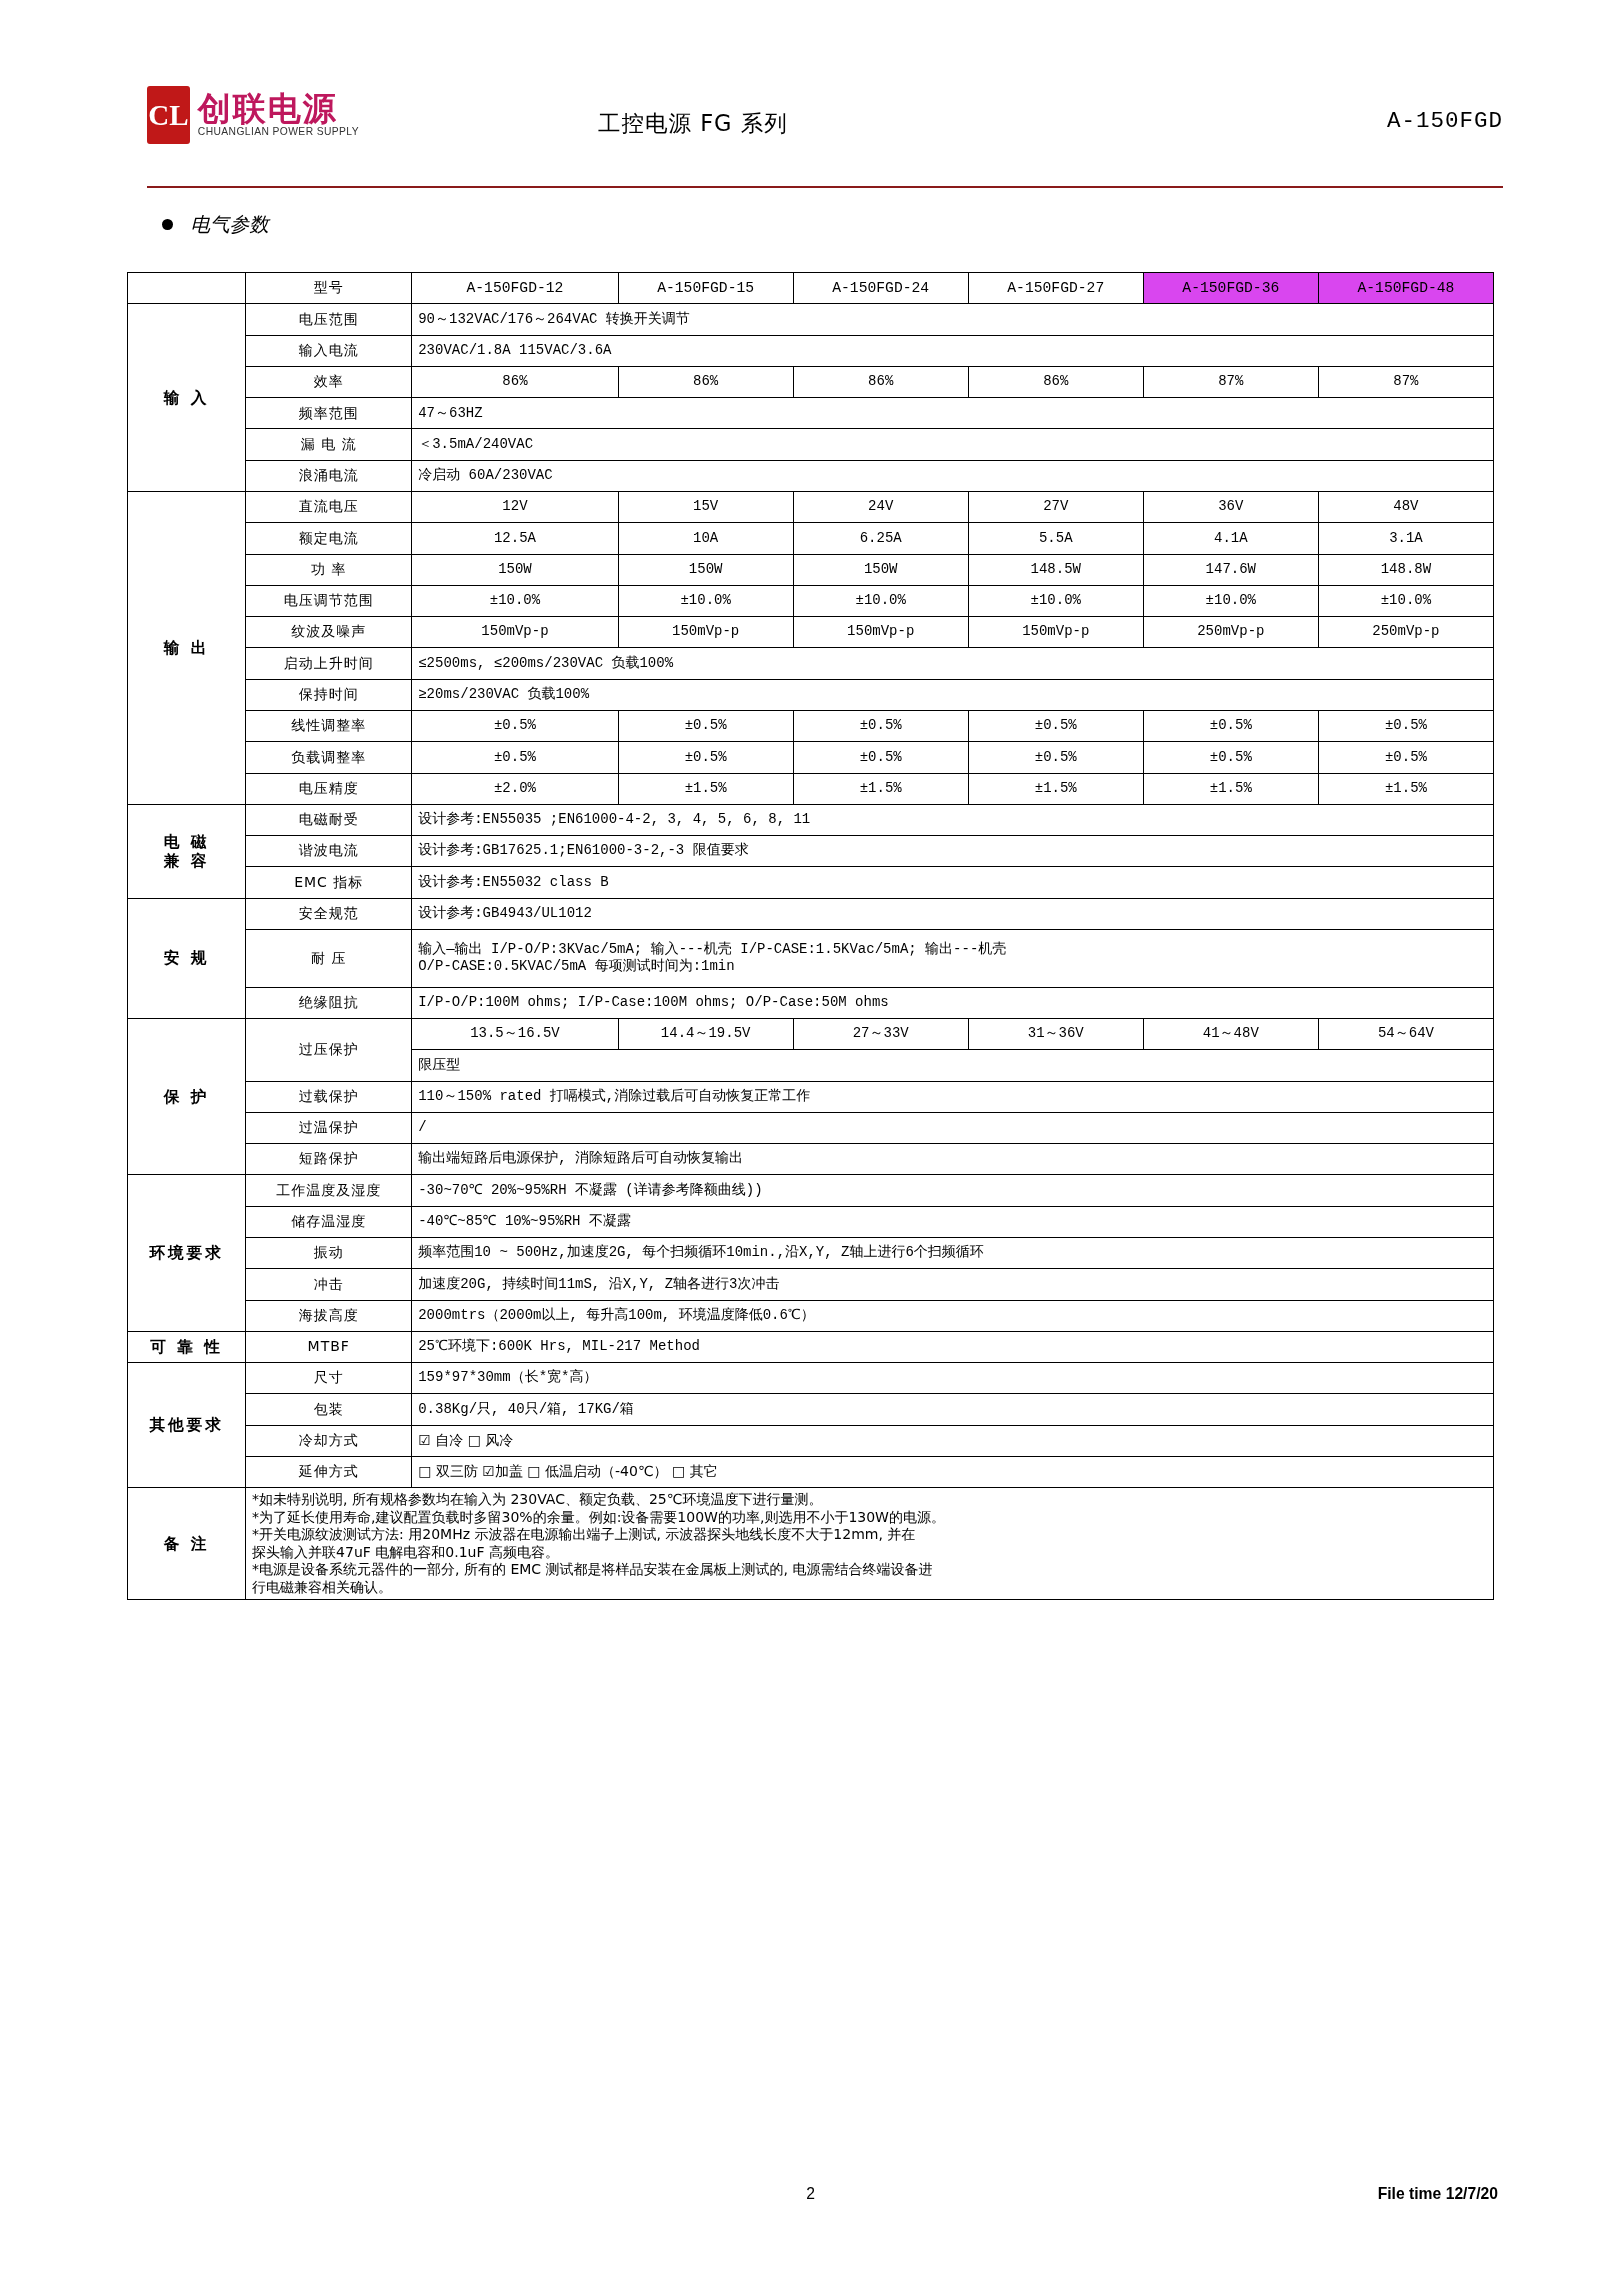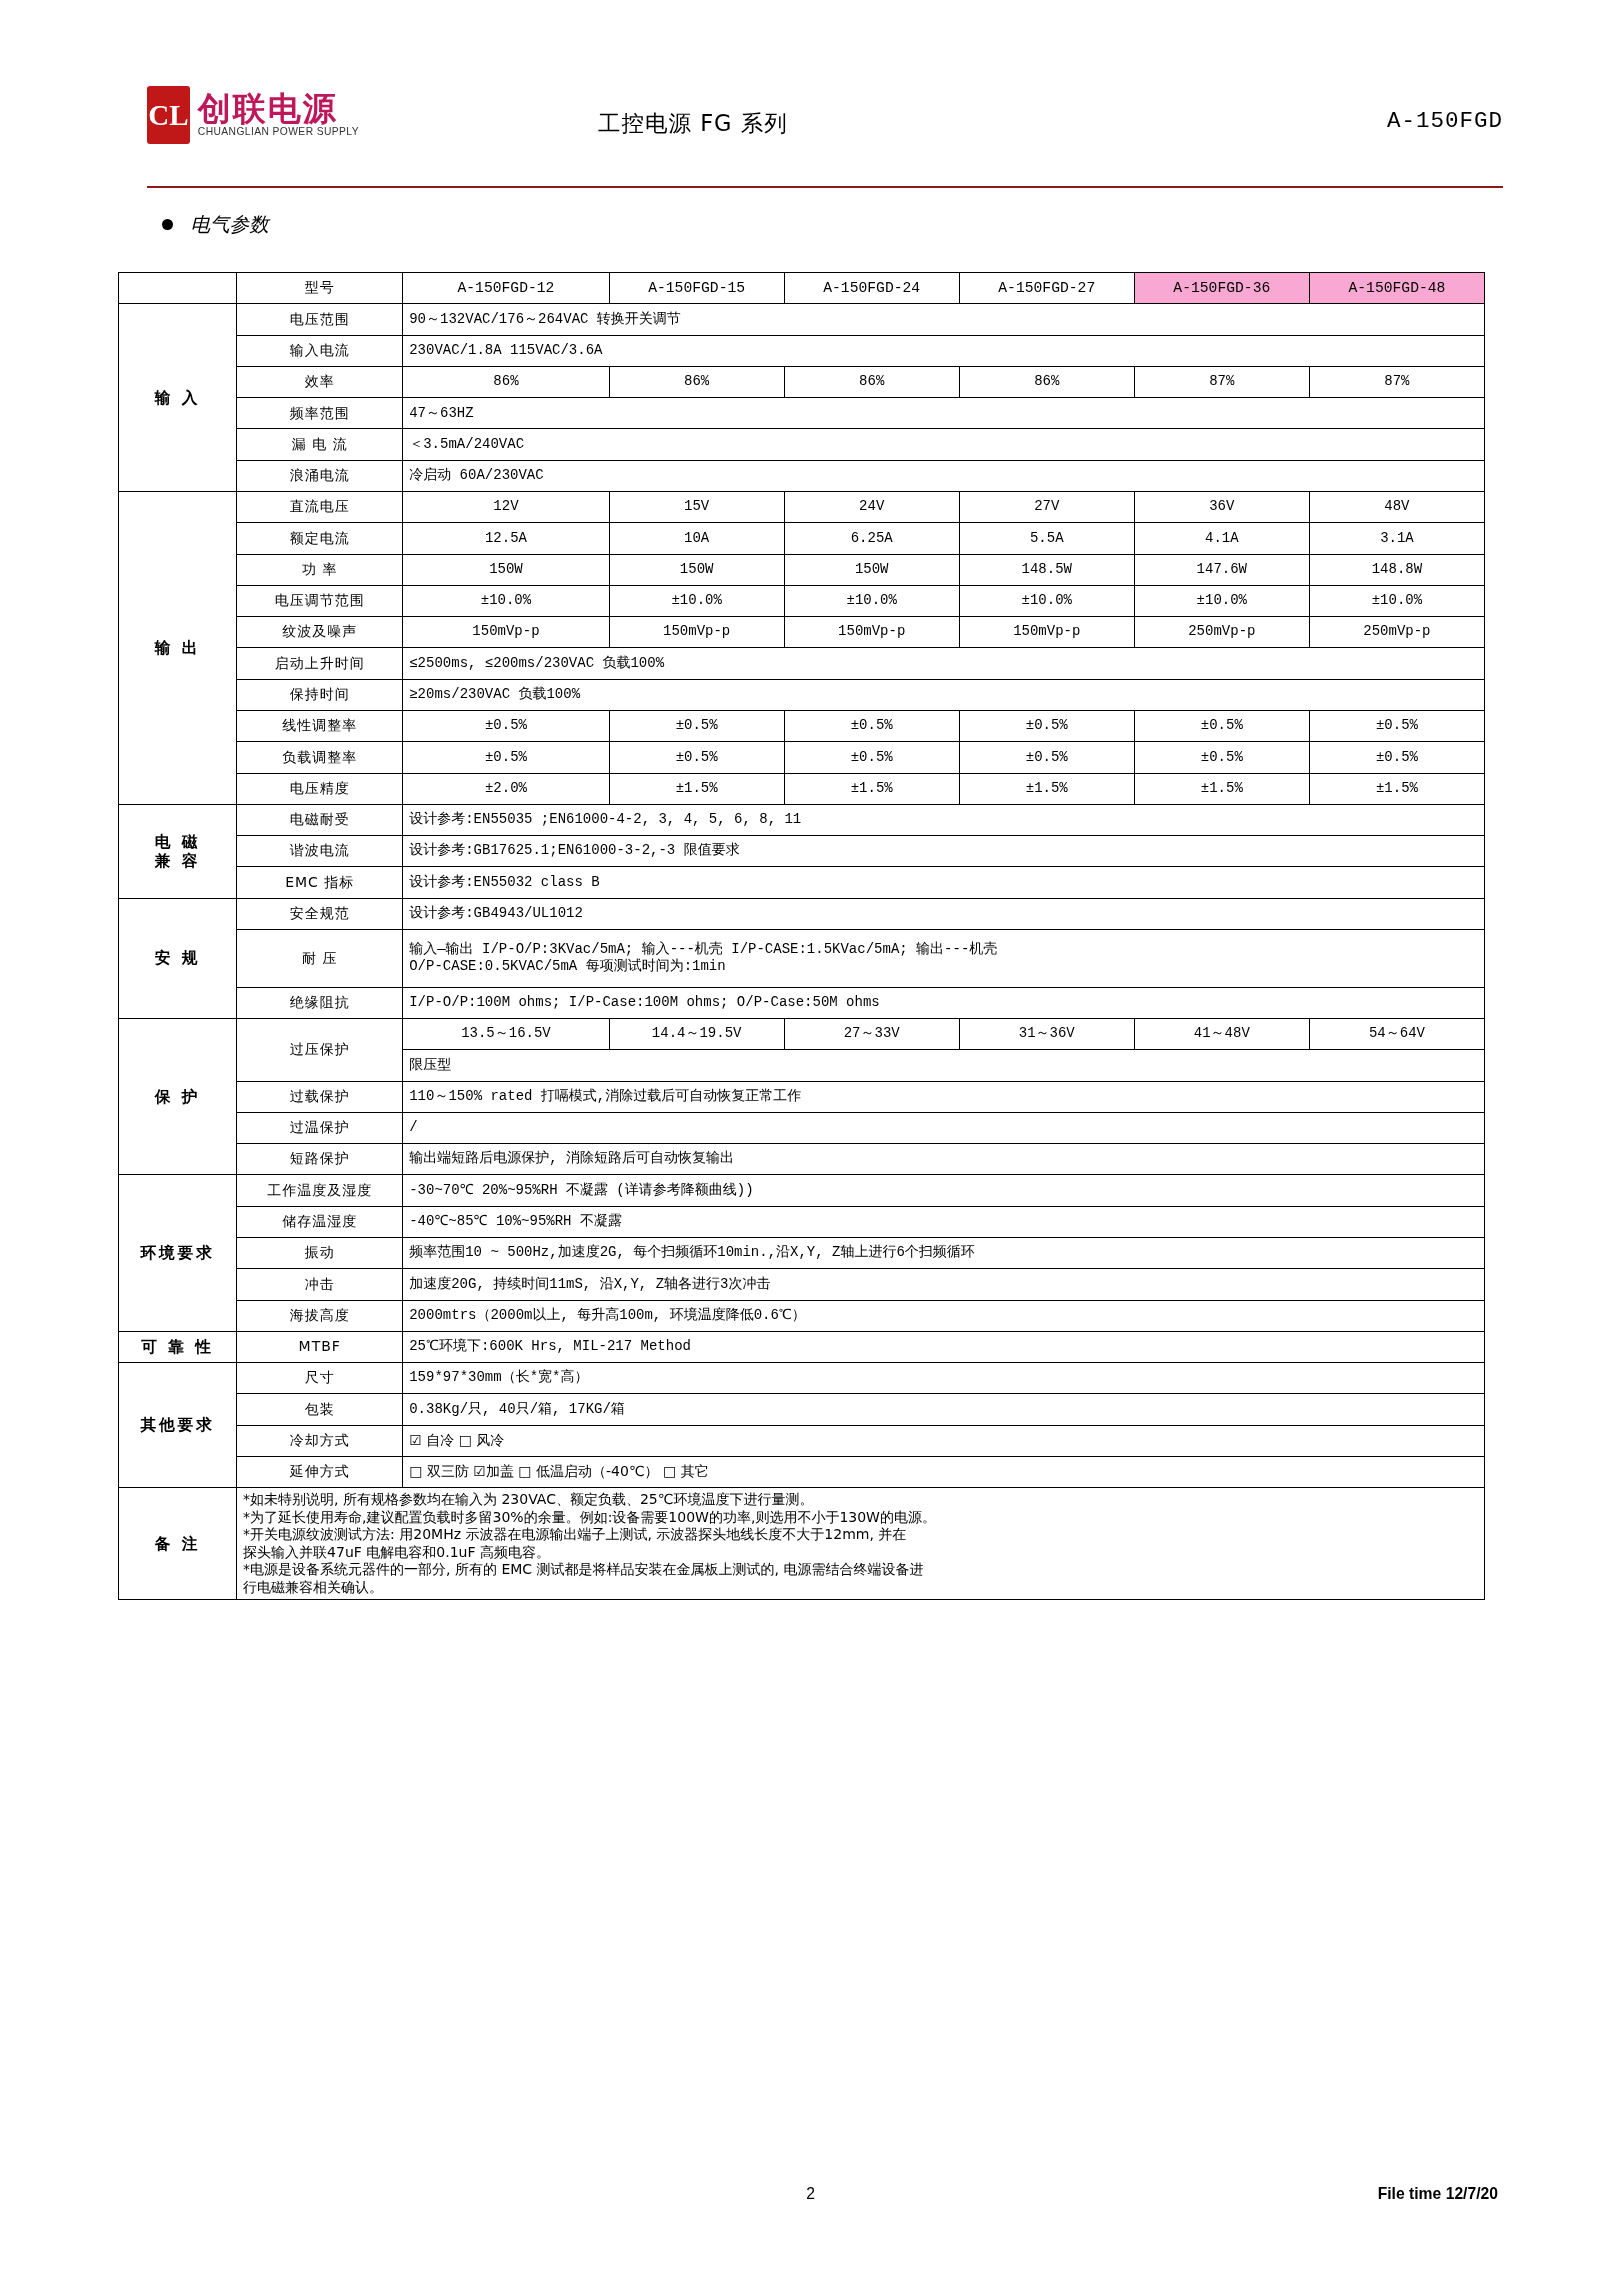--- a/index.html
+++ b/index.html
@@ -110,21 +110,21 @@
     height: 10.8px;
     border-radius: 50%;
     background: #000000;
     display: inline-block;
   }
 
   
   .tbl-wrap {
     position: absolute;
     top: 272px;
-    left: 118px;
+    left: 127px;
     width: 1367px;
   }
   table.spec {
     border-collapse: collapse;
     width: 100%;
     table-layout: fixed;
     font-size: 14px;
     font-family: "DejaVu Sans", sans-serif;
   }
   table.spec td {
@@ -146,21 +146,21 @@
     width: 147px;
     letter-spacing: 1px;
   }
   .ctr { text-align: center; }
   .lft { text-align: left; padding-left: 9.8px; }
   .hdr-model {
     text-align: center;
     font-family: "Liberation Mono", monospace;
     font-size: 14.7px;
   }
-  .hdr-shade { background: #f9a8d4; }
+  .hdr-shade { background: #d946ef; }
   .mono { font-family: "Liberation Mono", monospace; }
   .note-cell {
     text-align: left;
     padding: 9.8px 13.7px 13.7px 13.7px;
     line-height: 1.75;
     font-size: 14px;
     margin-top: 8px;
   }
   .note-cell div { white-space: nowrap; }
   .chk {

